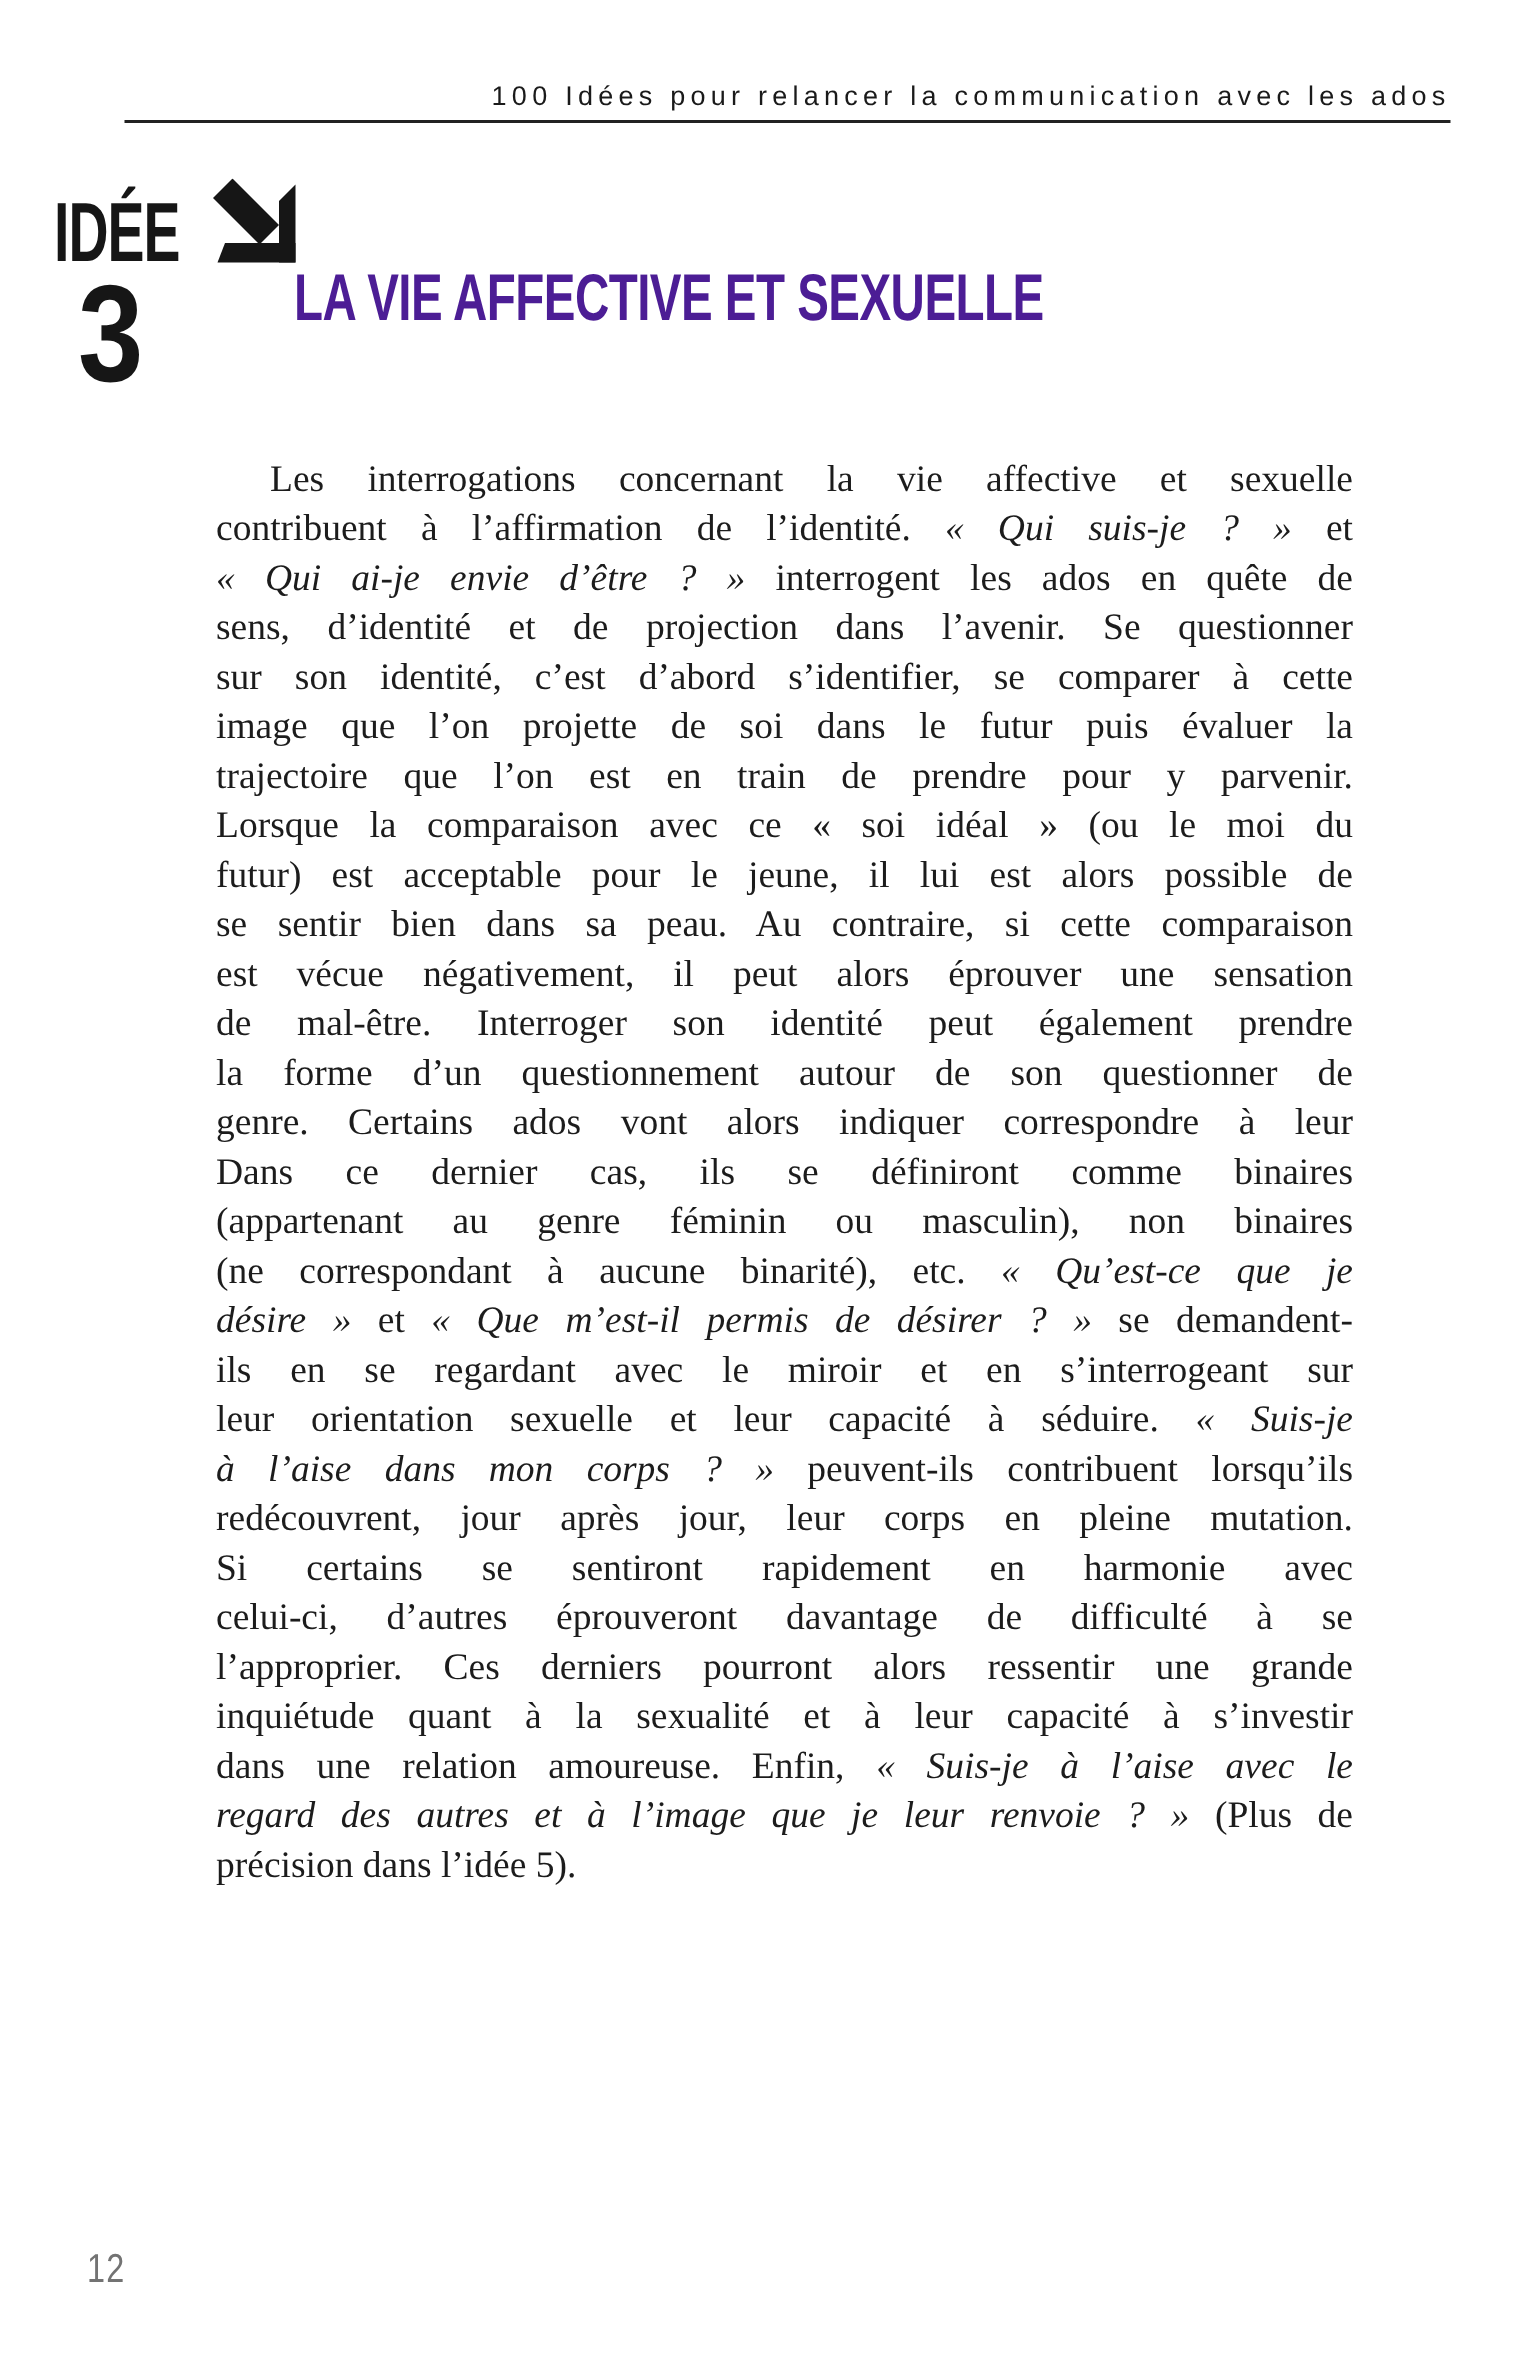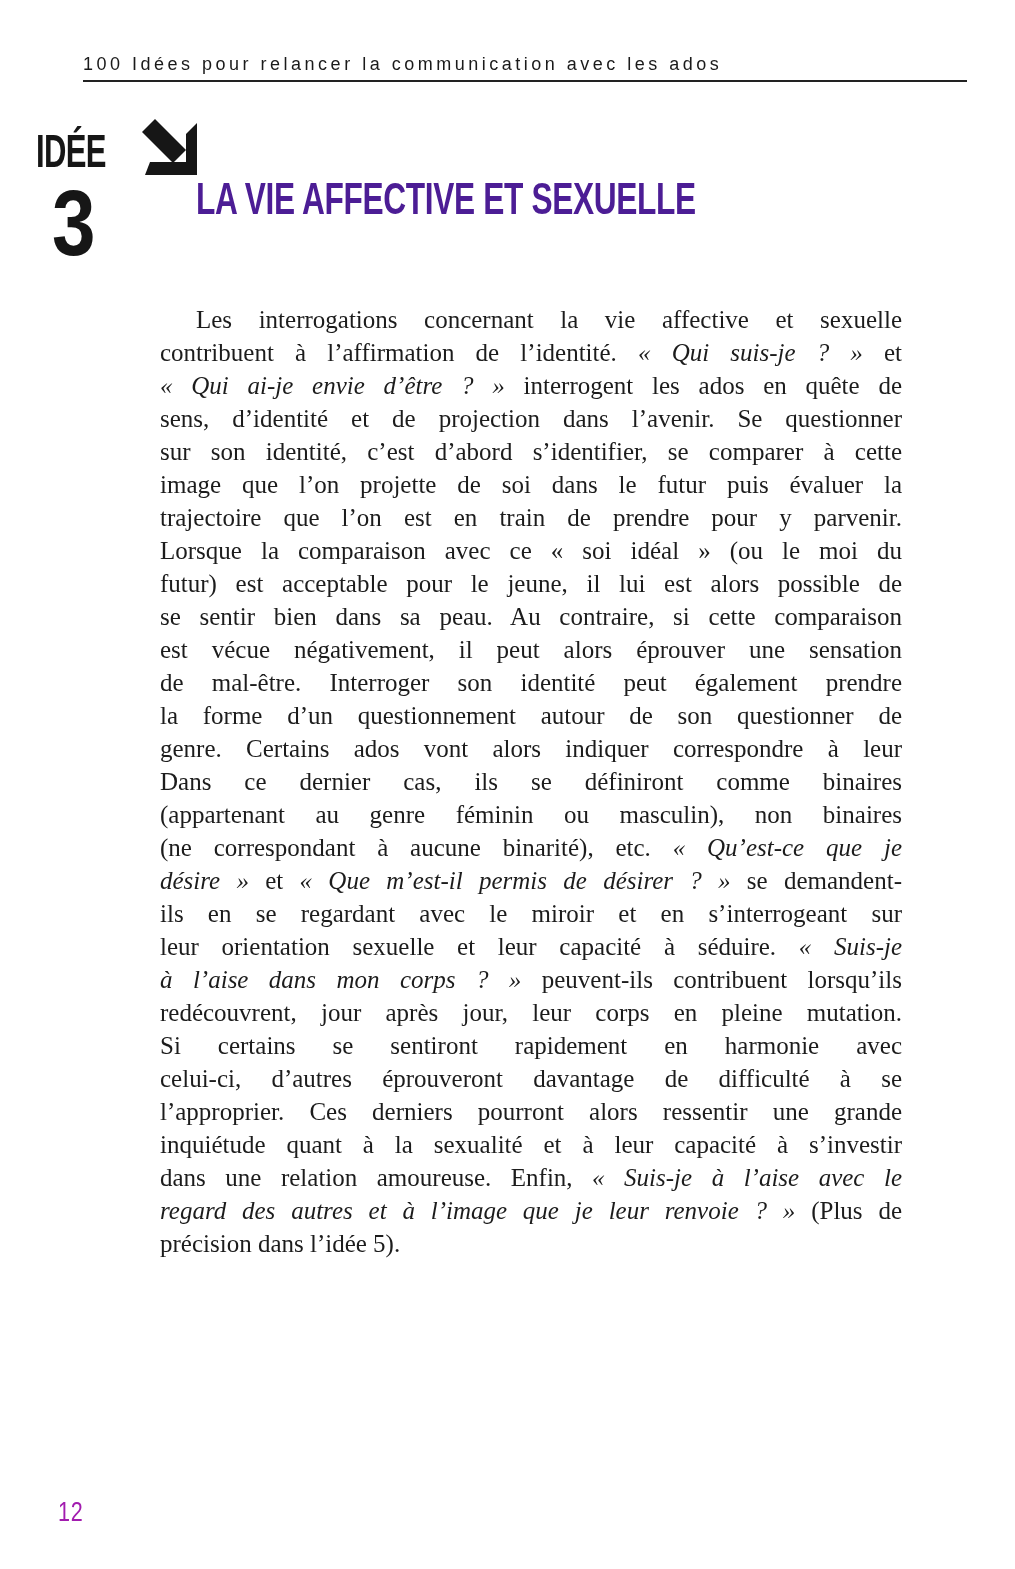--- a/index.html
+++ b/index.html
@@ -7,36 +7,36 @@
     position:relative;
     width:1015px;height:1569px;
     background:#ffffff;
     font-family:"Liberation Serif", serif;
     color:#1c1c1c;
     overflow:hidden;
   }
   
   .running-head{
     position:absolute;left:83px;top:52px;width:884px;
-    text-align:left;
+    text-align:right;
     font-family:"Liberation Sans", sans-serif;
     font-size:18px;line-height:24px;
     letter-spacing:3.5px;
     color:#1a1a1a;
     white-space:nowrap;
   }
   .header-rule{
     position:absolute;left:83px;top:80px;width:884px;height:2px;
     background:#222222;
   }
   
   .kicker{
     position:absolute;left:36px;top:127px;
     font-family:"Liberation Sans", sans-serif;
-    font-weight:bold;font-size:47px;line-height:1;
+    font-weight:bold;font-size:56px;line-height:1;
     color:#161616;white-space:nowrap;
   }
   .kicker .condense{display:inline-block;transform:scaleX(0.66);transform-origin:0 50%;letter-spacing:-1px;}
   .chapter-number{
     position:absolute;left:52px;top:177px;
     font-family:"Liberation Sans", sans-serif;
     font-weight:bold;font-size:92px;line-height:1;
     color:#161616;
   }
   .chapter-number .condense{display:inline-block;transform:scaleX(0.85);transform-origin:0 50%;}
@@ -54,30 +54,29 @@
     font-size:25px;line-height:33px;
     color:#1c1c1c;
   }
   .body-line{
     text-align:justify;
     text-align-last:justify;
     -moz-text-align-last:justify;
     text-justify:inter-word;
     height:33px;overflow:hidden;
     white-space:normal;
-    margin-left:16px;
   }
   .body-line.indent{text-indent:36px;}
   .body-line.last{text-align-last:left;}
   .body-line .it{font-style:italic;}
   
   .page-number{
     position:absolute;left:58px;top:1496px;
     font-family:"Liberation Sans", sans-serif;
-    font-size:27px;line-height:1.2;color:#a21caf;
+    font-size:27px;line-height:1.2;color:#737373;
   }
   .page-number .condense{display:inline-block;transform:scaleX(0.8);transform-origin:0 50%;letter-spacing:1px;}
 </style>
 </head>
 <body>
 
 <div class="page">
 
   <div class="running-head">100 Idées pour relancer la communication avec les ados</div>
 

